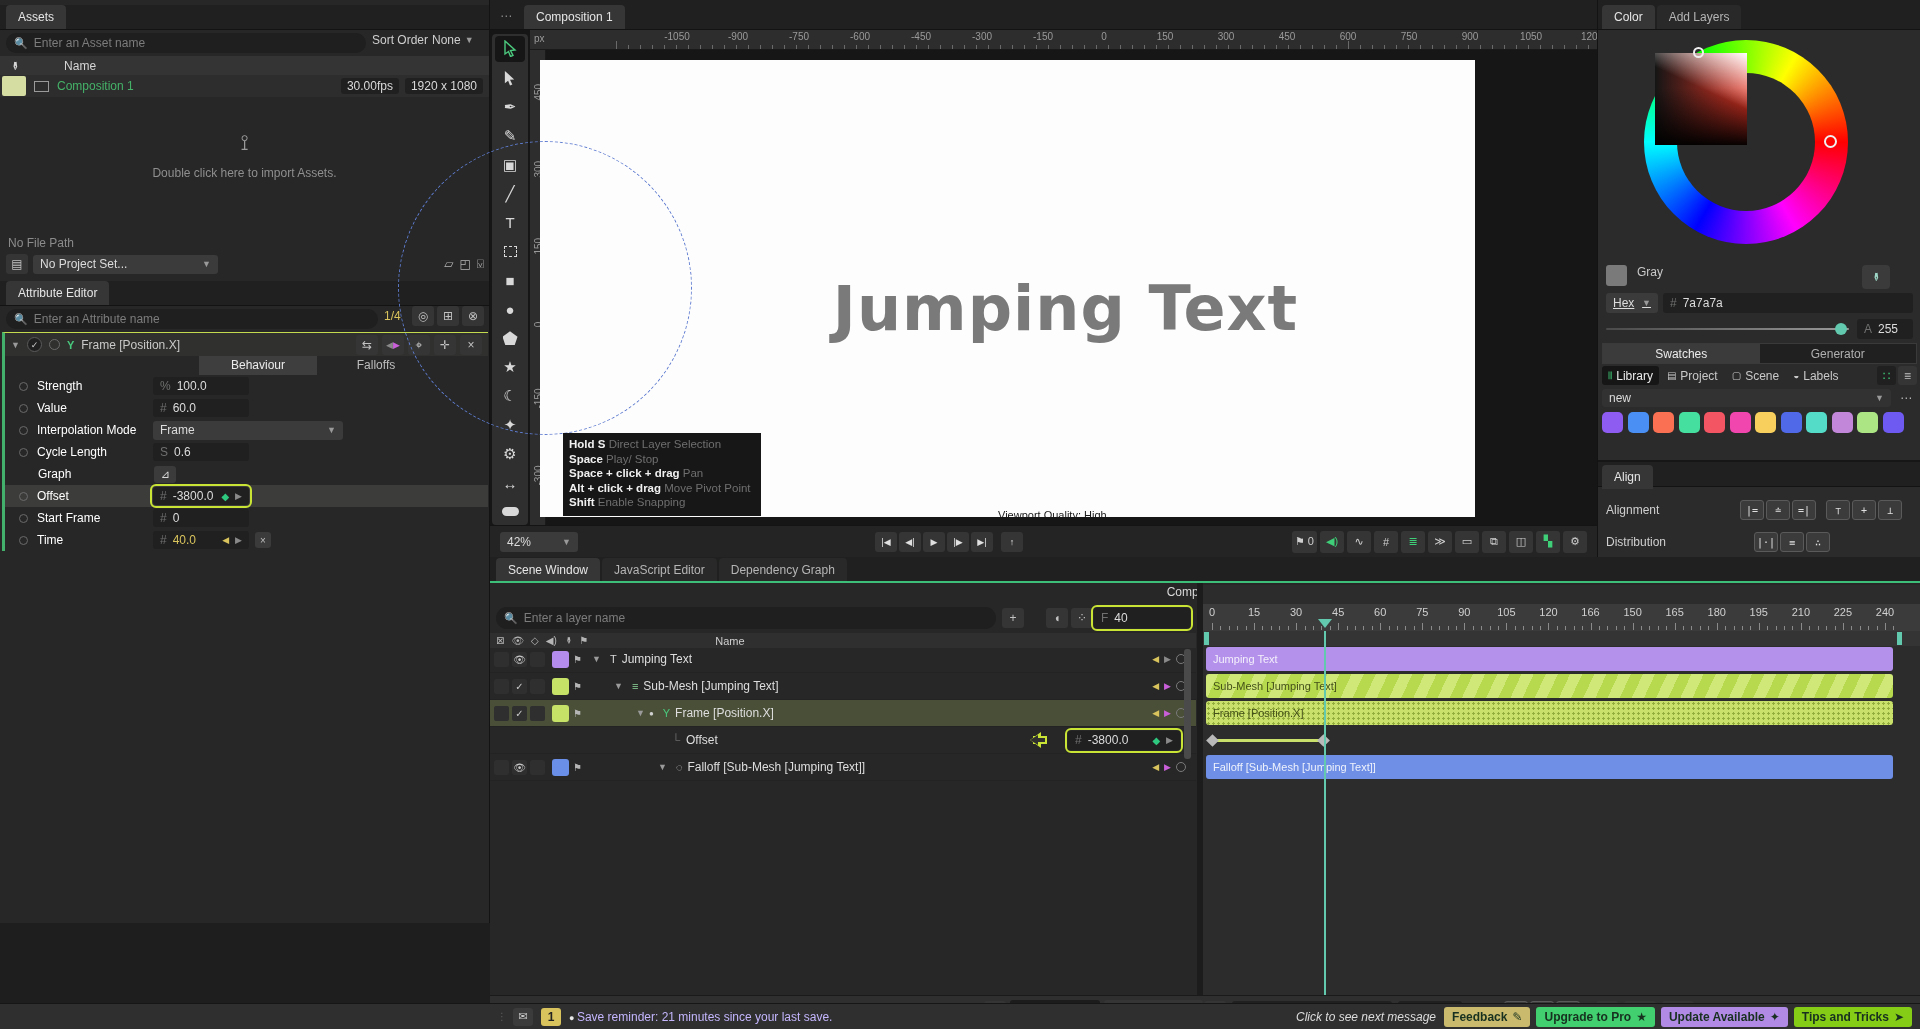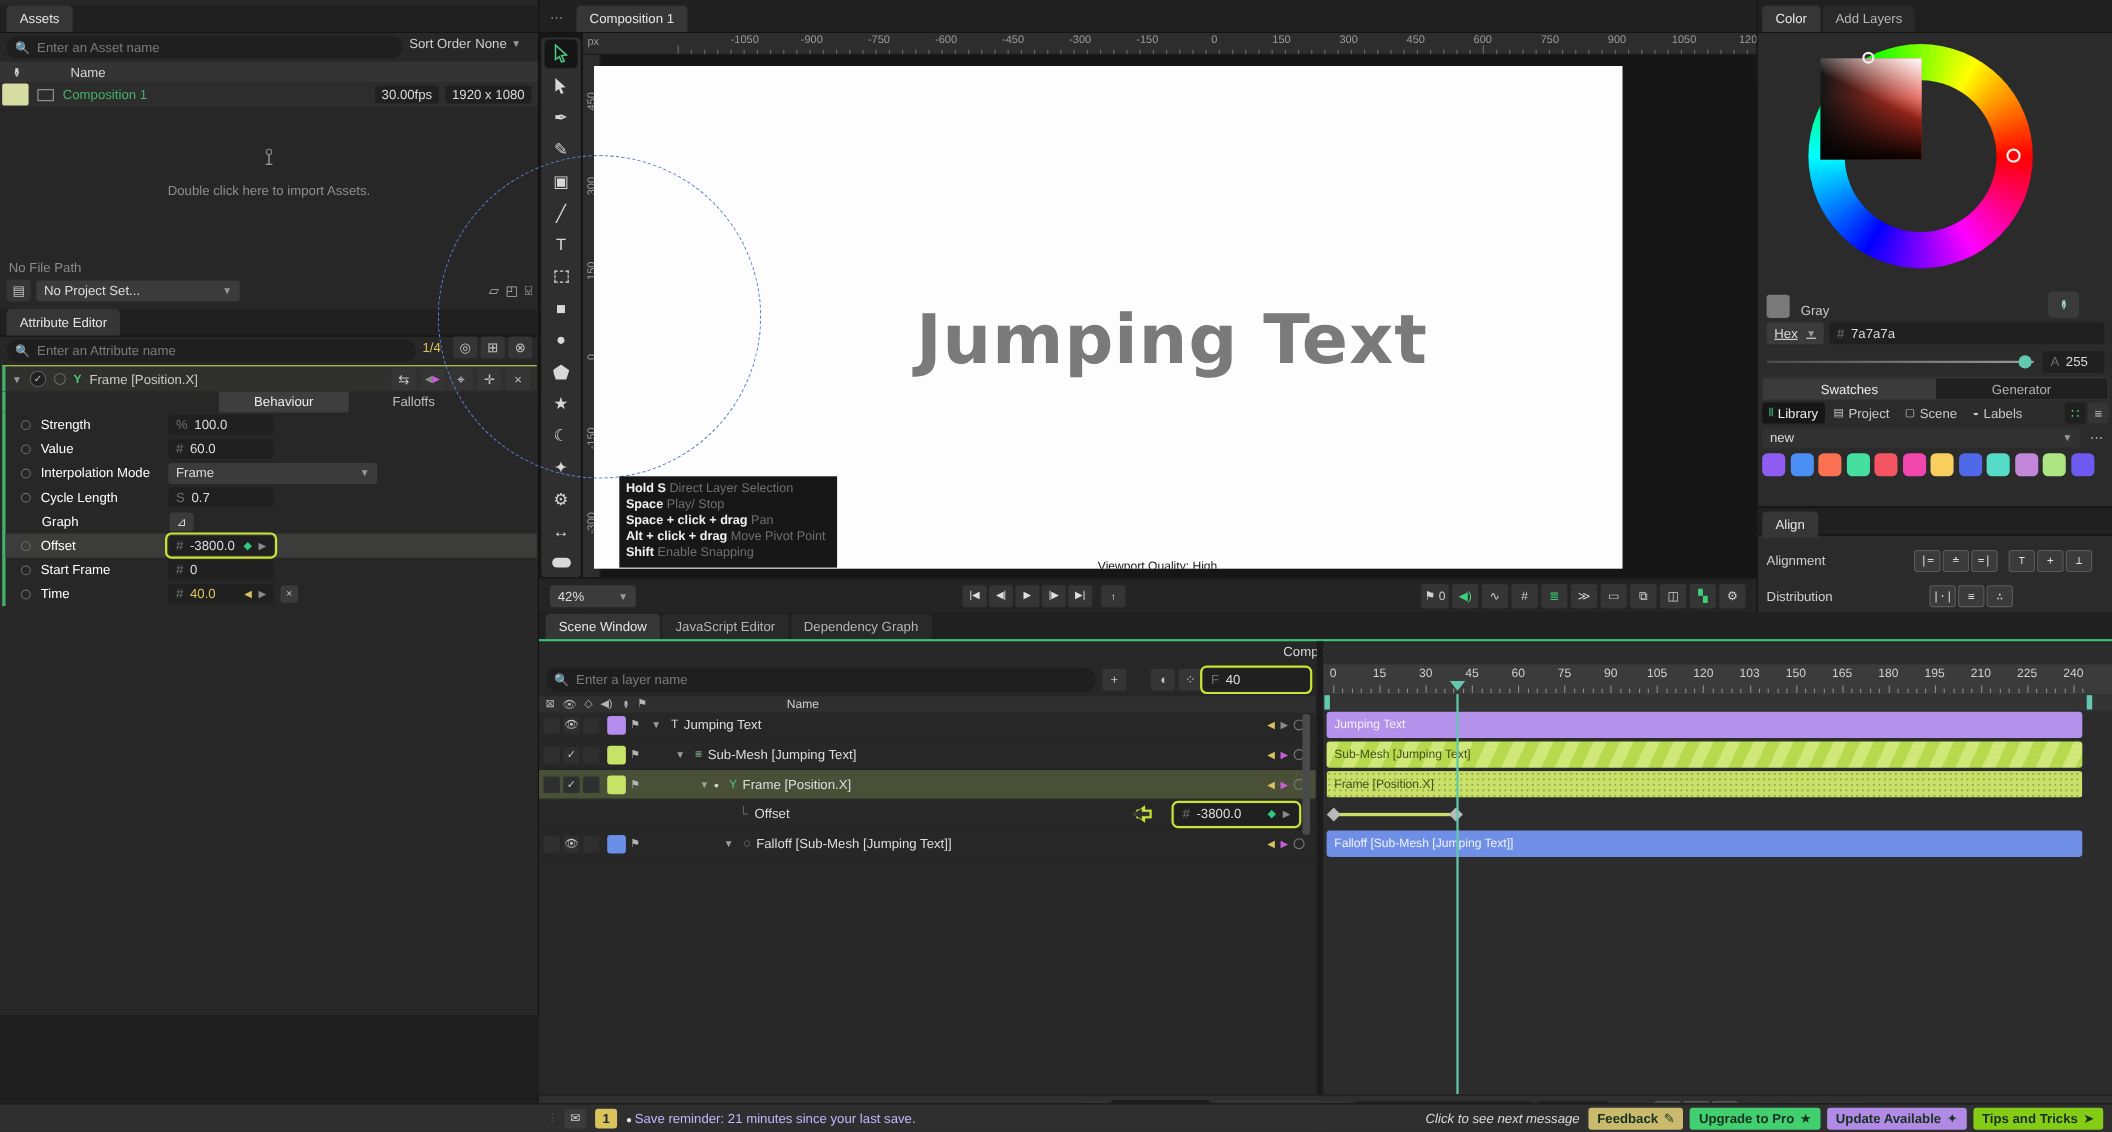--- a/index.html
+++ b/index.html
@@ -130,21 +130,21 @@
   #rightpanel { position:absolute; right:0; top:0; width:323px; height:557px; background:#2a2b2a; border-left:1px solid #131313; }
   #color-tabrow { height:30px; background:#1f201f; border-bottom:1px solid #131313; display:flex; align-items:end; padding-left:4px; gap:2px; }
   #color-tabrow .ptab { height:24px; }
   #color-tabrow .ptab.off { background:#282928; color:#b5b5b5; }
   #wheel { position:absolute; left:46px; top:40px; width:204px; height:204px; border-radius:50%;
     background:conic-gradient(from 90deg,#ff0000,#ff00ff,#0000ff,#00ffff,#00ff00,#ffff00,#ff0000); }
   #wheel-hole { position:absolute; left:33px; top:33px; width:138px; height:138px; border-radius:50%; background:#2a2b2a; }
   #sv { position:absolute; left:57px; top:53px; width:92px; height:92px;
     background:linear-gradient(205deg,#ffffff 0%,rgba(255,255,255,0) 42%),linear-gradient(to top,rgba(0,0,0,0.97),rgba(0,0,0,0) 62%),linear-gradient(to right,#151515,#e03424); }
   .selring { position:absolute; width:13px; height:13px; border:2px solid #f0f0f0; border-radius:50%; }
-  #gray-row { position:absolute; left:8px; top:265px; width:284px; display:flex; align-items:flex-end; gap:10px; }
+  #gray-row { position:absolute; left:8px; top:265px; width:284px; display:flex; align-items:flex-start; gap:10px; }
   #gray-chip { width:21px; height:21px; background:#7a7a7a; border-radius:3px; }
   #dropper { margin-left:auto; width:28px; height:24px; background:#3a3b3a; border-radius:4px; display:flex; align-items:center; justify-content:center; color:#9fd8c8; }
   #hex-row { position:absolute; left:8px; top:293px; width:307px; display:flex; gap:5px; }
   #hex-dd { width:52px; height:20px;text-decoration:underline; }
   #hex-field { flex:1; height:20px; }
   #alpha-row { position:absolute; left:8px; top:319px; width:307px; display:flex; align-items:center; gap:8px; }
   #alpha-track { position:relative; flex:1; height:2px; background:linear-gradient(to right,#4a4a4a,#9a9a9a); border-radius:1px; }
   #alpha-knob { position:absolute; right:2px; top:-5px; width:12px; height:12px; border-radius:50%; background:#63c9ae; }
   #alpha-field { width:56px; height:20px; }
   #sw-tabs { position:absolute; left:4px; top:343px; width:315px; height:21px; background:#1f201f; display:flex; border:1px solid #3a3a3a; }
@@ -418,21 +418,21 @@
           <span class="ddown">
             <span>Frame</span>
             <span class="car">▼</span>
           </span>
         </div>
         <div class="arow">
           <span class="dot"></span>
           <span class="albl">Cycle Length</span>
           <span class="field">
             <span class="pfx">S</span>
-            <span>0.7</span>
+            <span>0.6</span>
           </span>
         </div>
         <div class="arow">
           <span style="width: 19px;"></span>
           <span class="albl">Graph</span>
           <span class="gbtn">⊿</span>
         </div>
         <div class="arow sel">
           <span class="dot"></span>
           <span class="albl">Offset</span>
@@ -884,21 +884,21 @@
       <div id="tl-ruler">
           <span class="tlbl" style="left: 9px;">0</span>
           <span class="tlbl" style="left: 51.0612px;">15</span>
           <span class="tlbl" style="left: 93.1224px;">30</span>
           <span class="tlbl" style="left: 135.184px;">45</span>
           <span class="tlbl" style="left: 177.245px;">60</span>
           <span class="tlbl" style="left: 219.306px;">75</span>
           <span class="tlbl" style="left: 261.367px;">90</span>
           <span class="tlbl" style="left: 303.429px;">105</span>
           <span class="tlbl" style="left: 345.49px;">120</span>
-          <span class="tlbl" style="left: 387.551px;">103</span>
+          <span class="tlbl" style="left: 387.551px;">166</span>
           <span class="tlbl" style="left: 429.612px;">150</span>
           <span class="tlbl" style="left: 471.673px;">165</span>
           <span class="tlbl" style="left: 513.735px;">180</span>
           <span class="tlbl" style="left: 555.796px;">195</span>
           <span class="tlbl" style="left: 597.857px;">210</span>
           <span class="tlbl" style="left: 639.918px;">225</span>
           <span class="tlbl" style="left: 681.98px;">240</span>
           <span class="ttick big" style="left: 9px;"></span>
           <span class="ttick" style="left: 17.4122px;"></span>
           <span class="ttick" style="left: 25.8245px;"></span>

